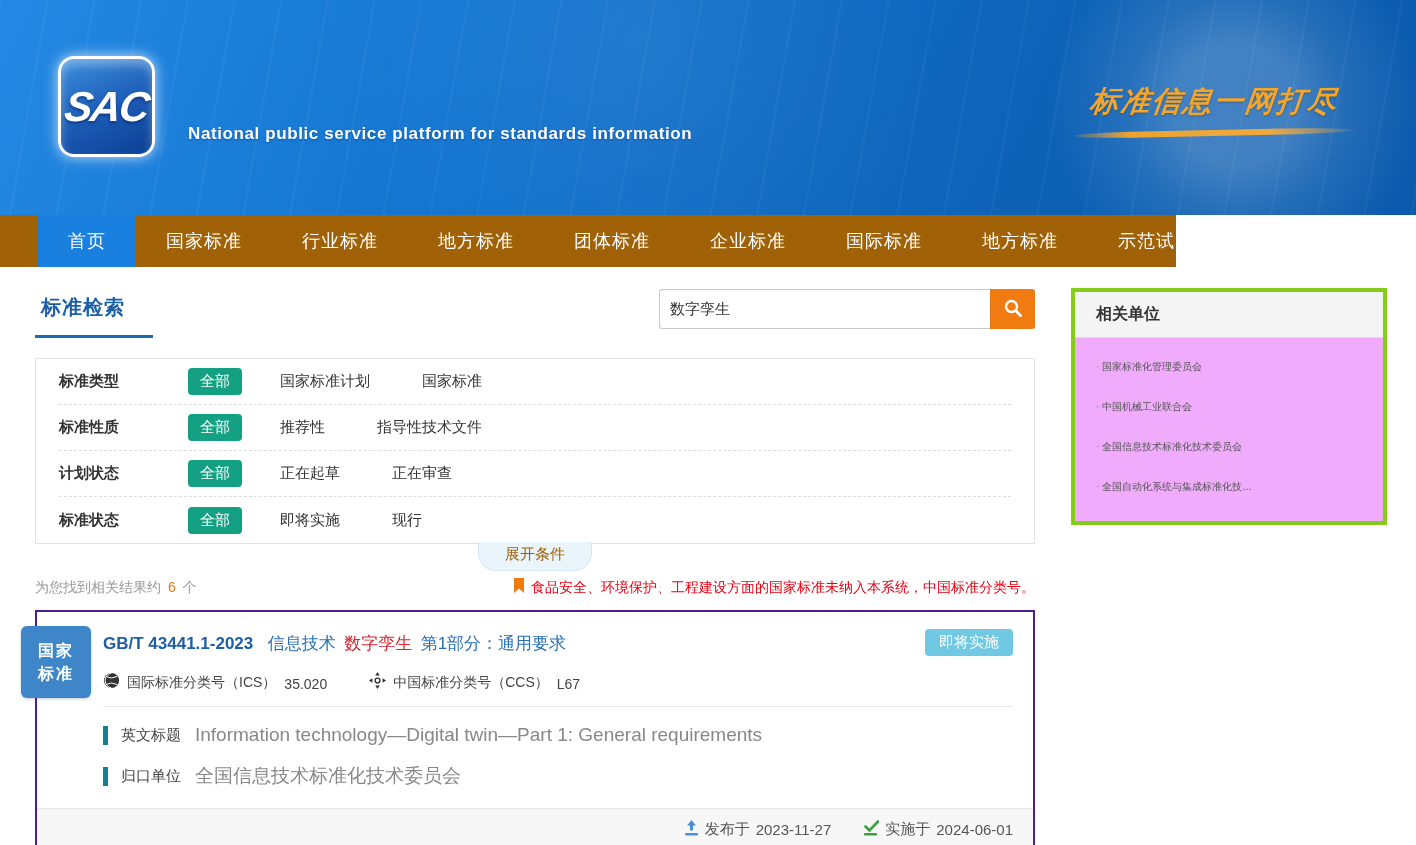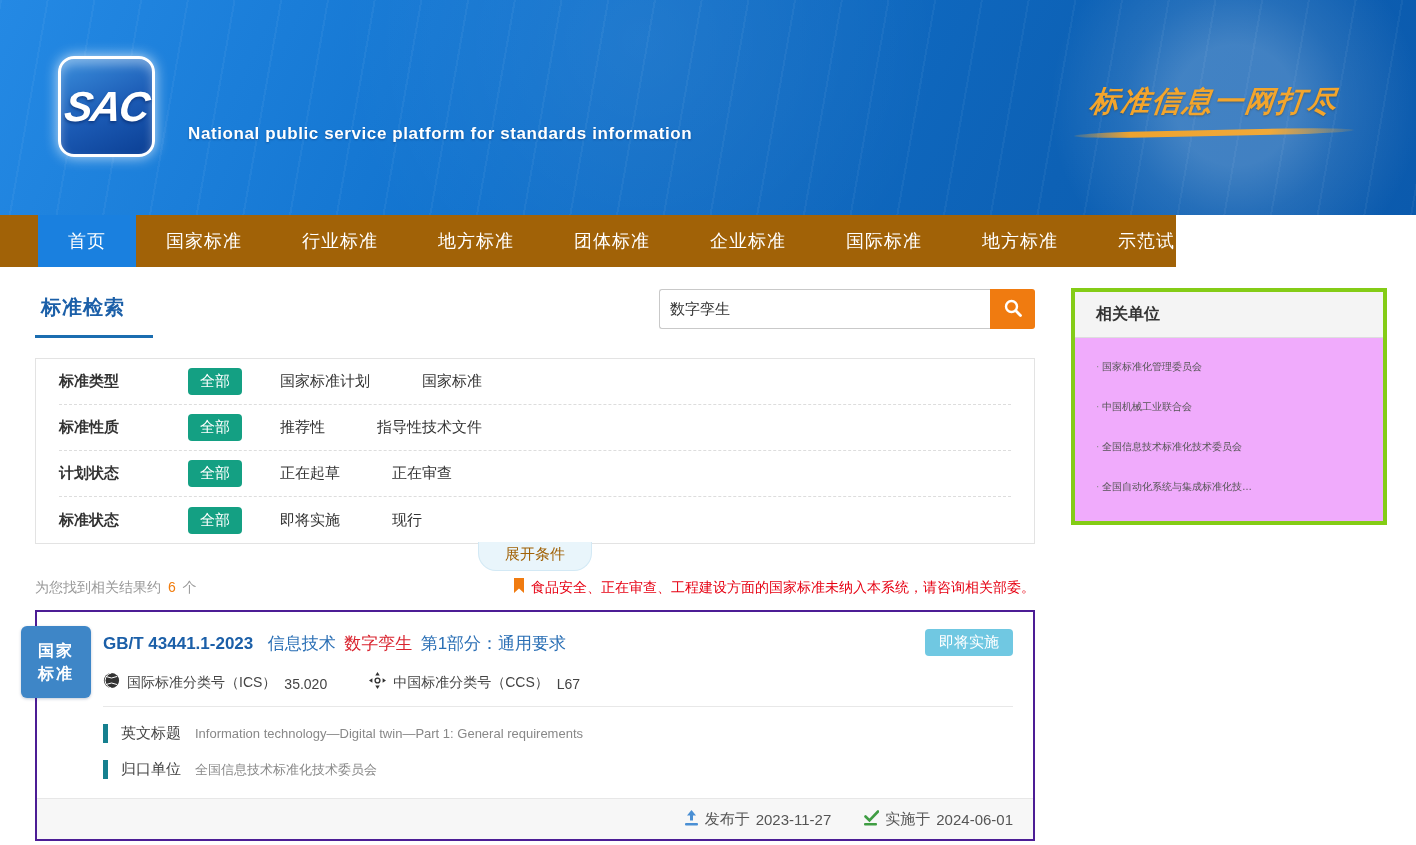--- a/index.html
+++ b/index.html
@@ -124,21 +124,21 @@
     font-size:15px; padding:4px 14px; border-radius:4px;
   }
   .meta-row{ display:flex; align-items:center; margin-top:17px; color:#444; font-size:14px; }
   .meta-item{ display:flex; align-items:flex-end; margin-right:42px; }
   .meta-item svg{ margin-right:7px; }
   .meta-label{ margin-right:8px; }
   .card-divider{ border-bottom:1px solid #e8e8e8; margin:14px 0 0; }
   .detail-row{ display:flex; align-items:center; margin-top:17px; }
   .teal-bar{ width:5px; height:19px; background:#15808f; margin-right:13px; }
   .detail-label{ color:#444; font-size:15px; margin-right:14px; white-space:nowrap; }
-  .detail-value{ color:#888; font-size:13px; }
+  .detail-value{ color:#888; font-size:19px; }
   .card-footer{
     margin-top:19px; height:41px; background:#f7f7f7; border-top:1px solid #e7e7e7;
     display:flex; justify-content:flex-end; align-items:center; padding-right:20px;
   }
   .date-item{ display:flex; align-items:center; margin-left:32px; color:#555; font-size:15px; }
   .date-item svg{ margin-right:6px; }
   .date-label{ margin-right:6px; }
 
   
   .side-box{ border:4px solid #84cc16; background:#f0abfc; }
@@ -236,21 +236,21 @@
         <span>为您找到相关结果约</span>
         <span class="num">6</span>
         <span>个</span>
       </div>
       <div class="notice">
         <span>
           <svg width="12" height="16" viewBox="0 0 12 16">
               <path d="M1 0 h10 v15 l-5 -4.5 -5 4.5 z" fill="#f07b10"></path>
             </svg>
         </span>
-        <span class="notice-text">食品安全、正在审查、工程建设方面的国家标准未纳入本系统，请咨询相关部委。</span>
+        <span class="notice-text">食品安全、环境保护、工程建设方面的国家标准未纳入本系统，中国标准分类号。</span>
       </div>
     </div>
 
     <div class="result-card">
       <div class="type-badge">
         <span>国家</span><br>
         <span>标准</span>
       </div>
 
       <div class="card-body">

